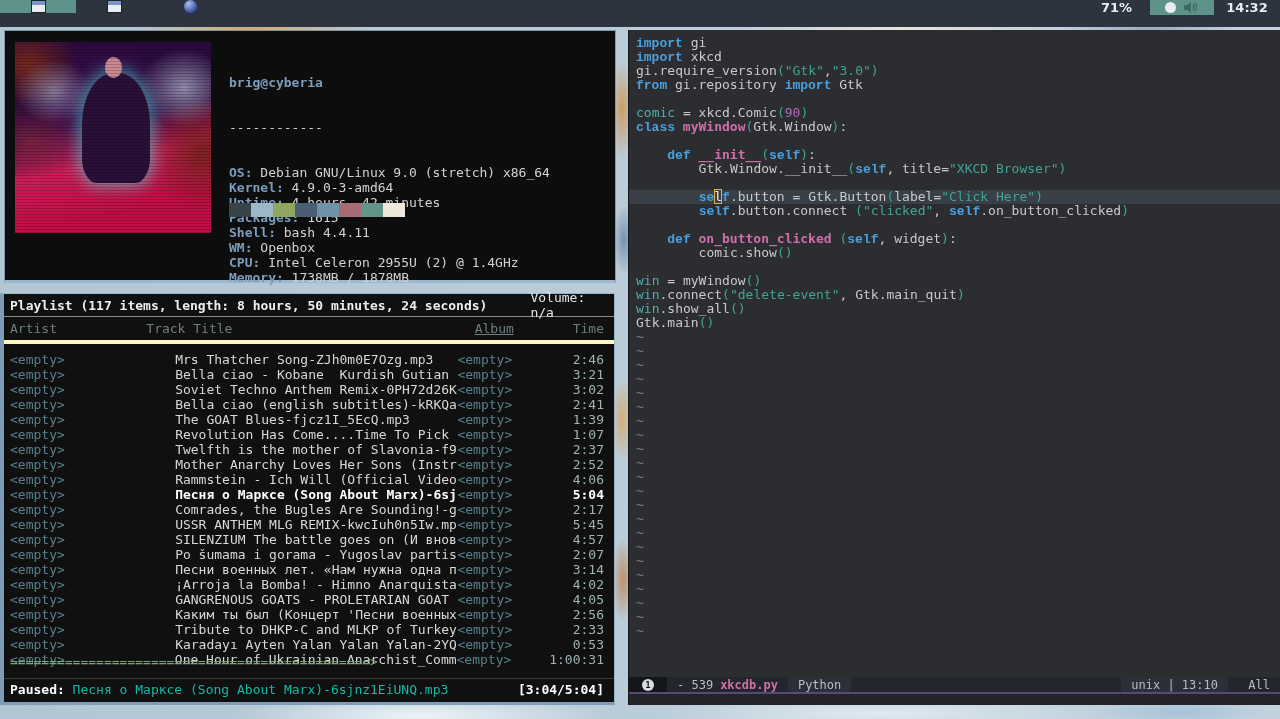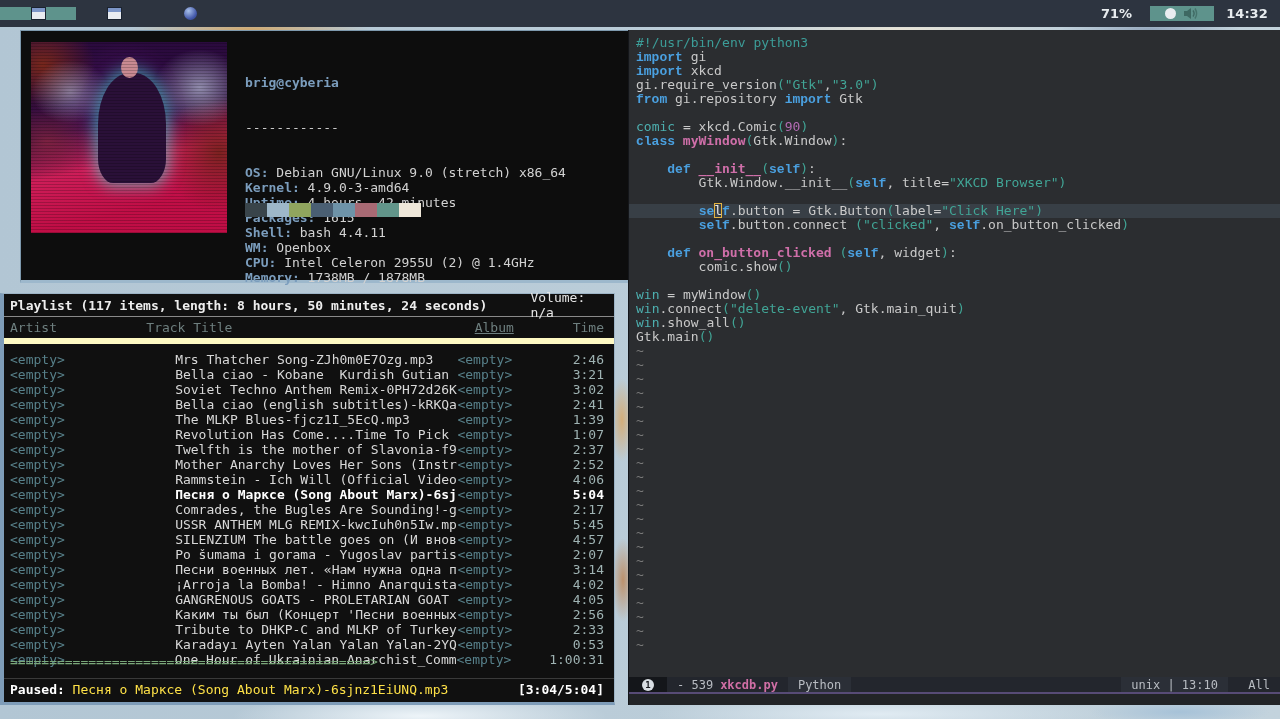--- a/index.html
+++ b/index.html
@@ -16,39 +16,39 @@
       radial-gradient(ellipse 16px 60px at 622px 420px, rgba(215,170,110,.9), transparent 70%),
       radial-gradient(ellipse 16px 60px at 623px 580px, rgba(190,130,80,.8), transparent 70%),
       radial-gradient(ellipse 250px 30px at 420px 716px, rgba(240,246,250,.95), transparent 75%),
       radial-gradient(ellipse 300px 26px at 880px 714px, rgba(228,238,245,.9), transparent 75%),
       radial-gradient(ellipse 120px 18px at 1180px 712px, rgba(160,190,215,.8), transparent 75%),
       linear-gradient(90deg,#b2c6d4,#c3d3dd);
   }
 
   
   .taskbar { position:absolute; left:0; top:0; width:1280px; height:27px;
-    background:#2d3440; display:flex; align-items:center;
+    background:#2d3440; display:flex; align-items:flex-start;
     font-family:"DejaVu Sans", sans-serif; }
   .task-item { width:76px; display:flex; align-items:center; justify-content:center; }
   .task-item.active { background:#5e938c; }
   .win-ic { width:15px; height:13px; border:1px solid #1b2330;
     background:linear-gradient(180deg,#7d96c8 0 4px,#e9ecf1 4px); }
   .globe-ic { width:13px; height:13px; border-radius:50%;
     background:radial-gradient(circle at 35% 30%, #a8c0ea, #4257a8 65%, #2c3c80); }
   .tray { margin-left:auto; display:flex; align-items:stretch; }
   .battery { display:flex; align-items:center; padding:0 18px;
     color:#e8ecef; font-size:13px; font-weight:bold; }
   .tray-icons { background:#5e938c; width:64px; display:flex; align-items:center;
     justify-content:center; gap:8px; }
   .dot-ic { width:11px; height:11px; border-radius:50%; background:#e9edf0; }
   .clock { width:66px; display:flex; align-items:center; justify-content:center;
     color:#e8ecef; font-size:13px; font-weight:bold; }
 
   
-  .term { position:absolute; left:20px; top:30px; width:612px; height:253px;
+  .term { position:absolute; left:4px; top:30px; width:612px; height:253px;
     background:#0d0d0d; border:1px solid #7e99ad; border-bottom:3px solid #9db8cc; }
   .lenin { position:absolute; left:10px; top:11px; width:196px; height:191px;
     background-color:#3a0f3f; overflow:hidden;
     background-image:
       radial-gradient(ellipse 55px 45px at 20% 26%, rgba(195,205,225,.55), transparent 70%),
       radial-gradient(ellipse 65px 55px at 86% 24%, rgba(200,210,232,.65), transparent 70%),
       radial-gradient(ellipse 75px 65px at 6% 12%, rgba(128,42,24,.9), transparent 70%),
       radial-gradient(ellipse 80px 85px at 96% 58%, rgba(118,34,28,.92), transparent 70%),
       radial-gradient(ellipse 85px 55px at 8% 52%, rgba(150,42,65,.7), transparent 70%),
       linear-gradient(168deg, transparent 42%, rgba(228,32,92,.88) 60%, rgba(198,14,70,.96) 82%),
@@ -70,40 +70,40 @@
 
   
   .player { position:absolute; left:0; top:293px; width:615px; height:412px;
     background:#101010; border:1px solid #9db4c6; border-left:4px solid #7e9cb8;
     border-bottom:3px solid #7e9cb8; color:#d8d8d8; font-size:13px; }
   .pl-title-row { height:23px; display:flex; align-items:center; padding:0 8px 0 6px;
     border-bottom:1px solid #8a8a8a;gap:43px; }
   .pl-title { font-weight:bold; color:#eeeeee; white-space:pre; }
   .pl-vol { margin-left:auto; color:#e6e6e6; }
   .pl-head-row { height:27px; display:flex; align-items:center; padding-left:6px;
-    padding-right:10px; color:#6e7f7f; border-bottom:6px solid #fef9c3; }
+    padding-right:10px; color:#6e7f7f; border-bottom:4px solid #fef9c3; }
   .ph-artist { width:137px; }
   .ph-title { width:330px; }
   .ph-album { width:82px;text-decoration:underline; }
   .ph-time { width:48px; text-align:right; }
   .pl-rows { padding:8px 10px 0 6px; }
   .pl-row { height:15px; line-height:15px; display:flex; white-space:pre; overflow:hidden; }
   .pr-artist { width:172px; color:#57808a; }
   .pr-title { width:294px; overflow:hidden; color:#d8d8d8; }
   .pr-album { width:80px; color:#57808a; }
   .pr-time { width:56px; text-align:right; color:#9fb3b3;margin-left:16px; }
   .pl-row.selected .pr-title, .pl-row.selected .pr-time
     { color:#ffffff; font-weight:bold; }
   .pl-progress { position:absolute; left:6px; bottom:33px; color:#7aa87a;
     white-space:pre; line-height:14px; }
   .pl-status { position:absolute; left:0; bottom:2px; width:100%; height:22px;
     display:flex; align-items:center; padding:0 10px 0 6px; border-top:1px solid #3a3a3a;
     white-space:pre; }
   .ps-state { font-weight:bold; color:#ffffff; }
-  .ps-track { color:#fde047; }
+  .ps-track { color:#14b8a6; }
   .ps-time { margin-left:auto; font-weight:bold; color:#ffffff; }
 
   
   .editor { position:absolute; left:628px; top:30px; width:652px; height:675px;
     background:#2b2d30; border-left:1px solid #14161a; }
   .code { position:absolute; left:0; top:0; right:0; bottom:28px; overflow:hidden;
     padding:6px 0 0 7px; font-size:13px; }
   .code-line { height:14px; line-height:14px; white-space:pre; color:#c9c9c9; }
   .code-line.cursor-line { background:#383f46; margin-left:-7px; padding-left:7px; }
   .c-kw { color:#4aa0e0; font-weight:bold;font-family:Liberation Mono, monospace; }
@@ -190,21 +190,21 @@
     <span class="ph-artist">Artist</span>
     <span class="ph-title">Track Title</span>
     <span class="ph-album">Album</span>
     <span class="ph-time">Time</span>
   </div>
   <div class="pl-rows">
       <div class="pl-row"><span class="pr-artist">&lt;empty&gt;</span><span class="pr-title">Mrs Thatcher Song-ZJh0m0E7Ozg.mp3</span><span class="pr-album">&lt;empty&gt;</span><span class="pr-time">2:46</span></div>
       <div class="pl-row"><span class="pr-artist">&lt;empty&gt;</span><span class="pr-title">Bella ciao - Kobane  Kurdish Gutian Mit</span><span class="pr-album">&lt;empty&gt;</span><span class="pr-time">3:21</span></div>
       <div class="pl-row"><span class="pr-artist">&lt;empty&gt;</span><span class="pr-title">Soviet Techno Anthem Remix-0PH72d26KTI.</span><span class="pr-album">&lt;empty&gt;</span><span class="pr-time">3:02</span></div>
       <div class="pl-row"><span class="pr-artist">&lt;empty&gt;</span><span class="pr-title">Bella ciao (english subtitles)-kRKQaLlD</span><span class="pr-album">&lt;empty&gt;</span><span class="pr-time">2:41</span></div>
-      <div class="pl-row"><span class="pr-artist">&lt;empty&gt;</span><span class="pr-title">The MLKP Blues-fjcz1I_5EcQ.mp3</span><span class="pr-album">&lt;empty&gt;</span><span class="pr-time">1:39</span></div>
+      <div class="pl-row"><span class="pr-artist">&lt;empty&gt;</span><span class="pr-title">The GOAT Blues-fjcz1I_5EcQ.mp3</span><span class="pr-album">&lt;empty&gt;</span><span class="pr-time">1:39</span></div>
       <div class="pl-row"><span class="pr-artist">&lt;empty&gt;</span><span class="pr-title">Revolution Has Come....Time To Pick Up</span><span class="pr-album">&lt;empty&gt;</span><span class="pr-time">1:07</span></div>
       <div class="pl-row"><span class="pr-artist">&lt;empty&gt;</span><span class="pr-title">Twelfth is the mother of Slavonia-f9rI-</span><span class="pr-album">&lt;empty&gt;</span><span class="pr-time">2:37</span></div>
       <div class="pl-row"><span class="pr-artist">&lt;empty&gt;</span><span class="pr-title">Mother Anarchy Loves Her Sons (Instrume</span><span class="pr-album">&lt;empty&gt;</span><span class="pr-time">2:52</span></div>
       <div class="pl-row"><span class="pr-artist">&lt;empty&gt;</span><span class="pr-title">Rammstein - Ich Will (Official Video)-E</span><span class="pr-album">&lt;empty&gt;</span><span class="pr-time">4:06</span></div>
       <div class="pl-row selected"><span class="pr-artist">&lt;empty&gt;</span><span class="pr-title">Песня о Марксе (Song About Marx)-6sjnz1</span><span class="pr-album">&lt;empty&gt;</span><span class="pr-time">5:04</span></div>
       <div class="pl-row"><span class="pr-artist">&lt;empty&gt;</span><span class="pr-title">Comrades, the Bugles Are Sounding!-ggdI</span><span class="pr-album">&lt;empty&gt;</span><span class="pr-time">2:17</span></div>
       <div class="pl-row"><span class="pr-artist">&lt;empty&gt;</span><span class="pr-title">USSR ANTHEM MLG REMIX-kwcIuh0n5Iw.mp3</span><span class="pr-album">&lt;empty&gt;</span><span class="pr-time">5:45</span></div>
       <div class="pl-row"><span class="pr-artist">&lt;empty&gt;</span><span class="pr-title">SILENZIUM The battle goes on (И вновь п</span><span class="pr-album">&lt;empty&gt;</span><span class="pr-time">4:57</span></div>
       <div class="pl-row"><span class="pr-artist">&lt;empty&gt;</span><span class="pr-title">Po šumama i gorama - Yugoslav partisan</span><span class="pr-album">&lt;empty&gt;</span><span class="pr-time">2:07</span></div>
       <div class="pl-row"><span class="pr-artist">&lt;empty&gt;</span><span class="pr-title">Песни военных лет. «Нам нужна одна побе</span><span class="pr-album">&lt;empty&gt;</span><span class="pr-time">3:14</span></div>
@@ -218,21 +218,20 @@
   <div class="pl-progress">==============================================&gt;</div>
   <div class="pl-status">
     <span class="ps-state">Paused:</span>
     <span class="ps-track"> Песня о Марксе (Song About Marx)-6sjnz1EiUNQ.mp3</span>
     <span class="ps-time">[3:04/5:04]</span>
   </div>
 </div>
 
 <div class="editor">
   <div class="code">
-      <div class="code-line"><span class="c-sh">#!/usr/bin/env python3</span></div>
       <div class="code-line"><span class="c-kw">import</span><span class="c-tx"> gi</span></div>
       <div class="code-line"><span class="c-kw">import</span><span class="c-tx"> xkcd</span></div>
       <div class="code-line"><span class="c-tx">gi.require_version</span><span class="c-pn">(</span><span class="c-st">"Gtk"</span><span class="c-tx">,</span><span class="c-st">"3.0"</span><span class="c-pn">)</span></div>
       <div class="code-line"><span class="c-kw">from</span><span class="c-tx"> gi.repository </span><span class="c-kw">import</span><span class="c-tx"> Gtk</span></div>
       <div class="code-line"></div>
       <div class="code-line"><span class="c-vr">comic</span><span class="c-tx"> = xkcd.Comic</span><span class="c-pn">(</span><span class="c-nm">90</span><span class="c-pn">)</span></div>
       <div class="code-line"><span class="c-kw">class</span><span class="c-tx"> </span><span class="c-fn">myWindow</span><span class="c-pn">(</span><span class="c-tx">Gtk.Window</span><span class="c-pn">)</span><span class="c-tx">:</span></div>
       <div class="code-line"></div>
       <div class="code-line"><span class="c-tx">    </span><span class="c-kw">def</span><span class="c-tx"> </span><span class="c-fn">__init__</span><span class="c-pn">(</span><span class="c-kw">self</span><span class="c-pn">)</span><span class="c-tx">:</span></div>
       <div class="code-line"><span class="c-tx">        Gtk.Window.__init__</span><span class="c-pn">(</span><span class="c-kw">self</span><span class="c-tx">, title=</span><span class="c-st">"XKCD Browser"</span><span class="c-pn">)</span></div>

